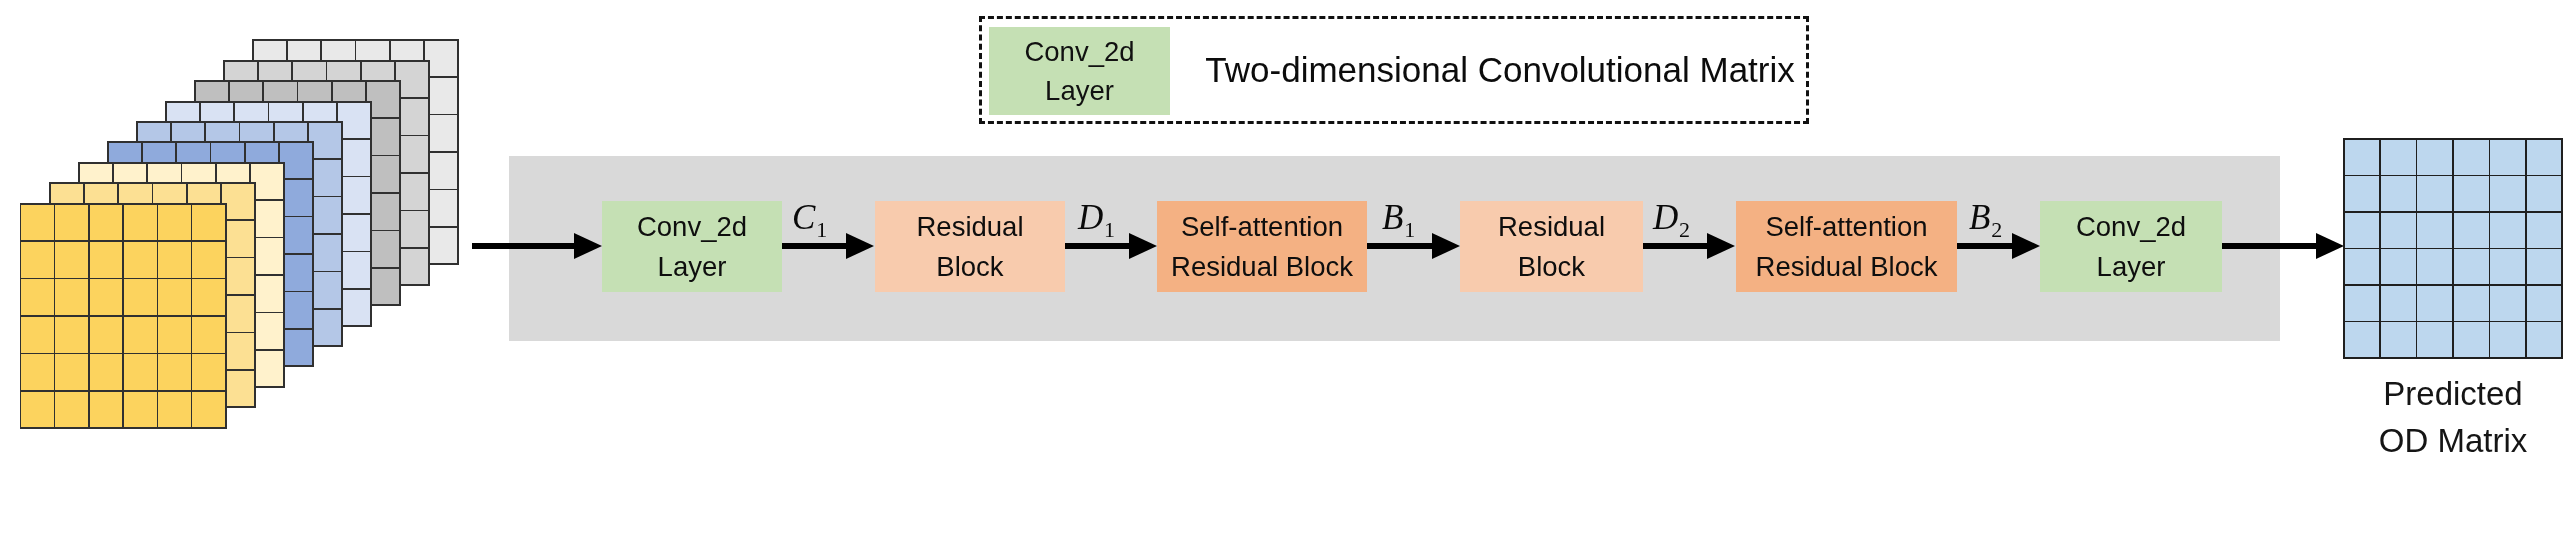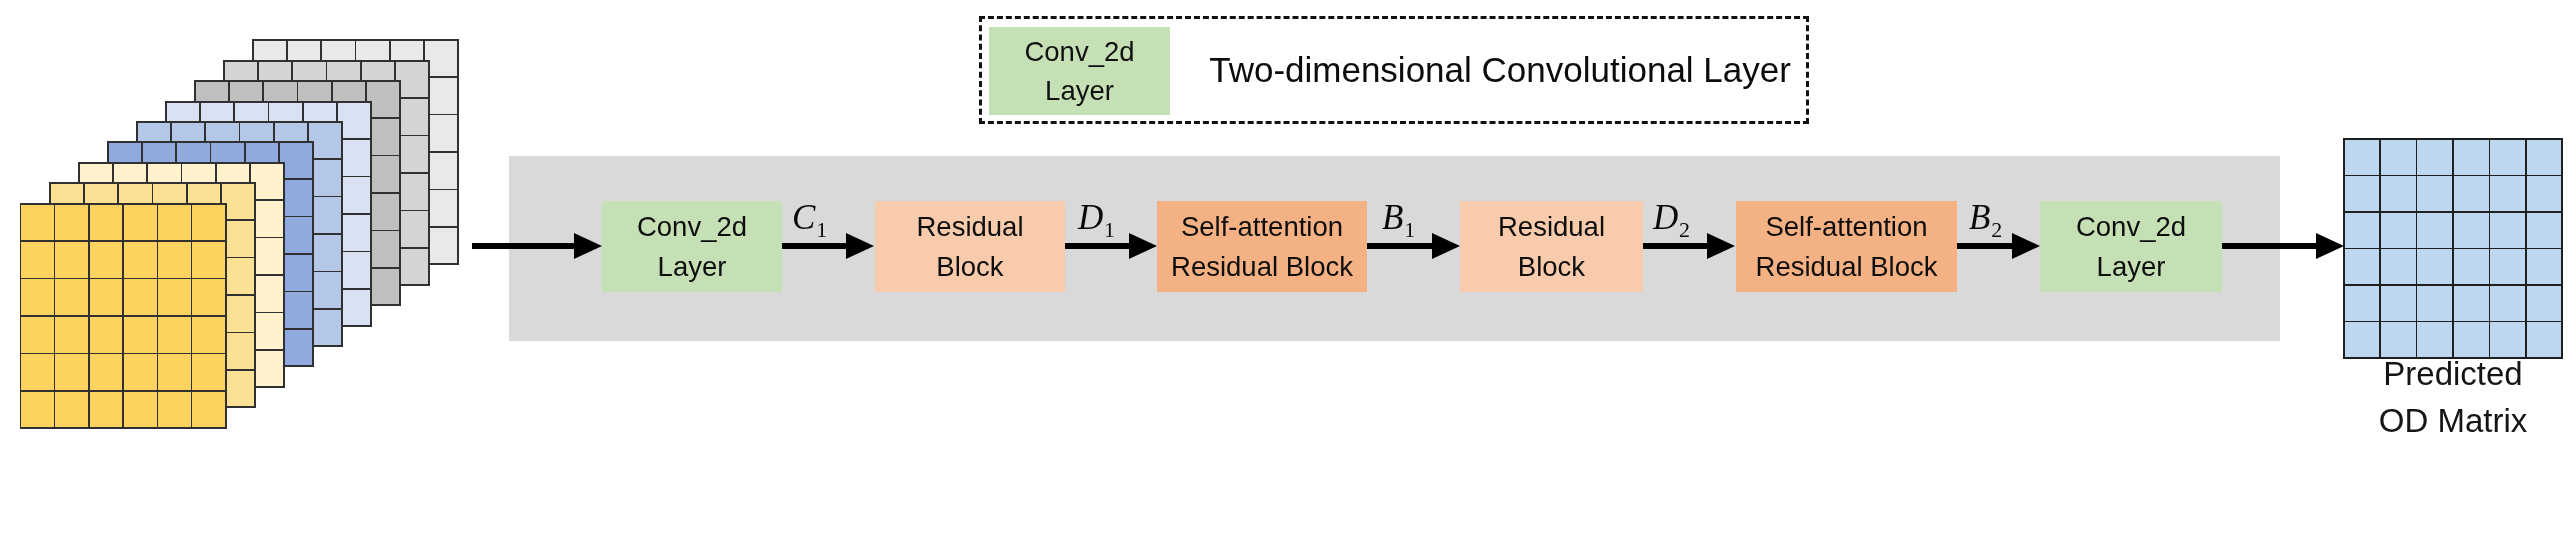--- a/index.html
+++ b/index.html
@@ -459,21 +459,21 @@
         <div class="matrix-cell" style="background: rgb(252, 211, 94);"></div>
         <div class="matrix-cell" style="background: rgb(252, 211, 94);"></div>
         <div class="matrix-cell" style="background: rgb(252, 211, 94);"></div>
         <div class="matrix-cell" style="background: rgb(252, 211, 94);"></div>
       </div>
     </div>
 
   <div id="legend">
     <div id="legend-swatch" class="multiline" style="background: rgb(197, 224, 180);">Conv_2d
 Layer</div>
-    <div id="legend-desc">Two-dimensional Convolutional Layer</div>
+    <div id="legend-desc">Two-dimensional Convolutional Matrix</div>
   </div>
 
   <div id="band" style="background: rgb(217, 217, 217);"></div>
 
   <div class="arrow" style="left:472px;width:102px;"></div>
 
   <div class="block" style="left: 602px; width: 180px; background: rgb(197, 224, 180);">
       <span class="multiline">Conv_2d
 Layer</span>
     </div>
@@ -542,17 +542,17 @@
       <div class="matrix-cell" style="background: rgb(189, 215, 238);"></div>
       <div class="matrix-cell" style="background: rgb(189, 215, 238);"></div>
       <div class="matrix-cell" style="background: rgb(189, 215, 238);"></div>
       <div class="matrix-cell" style="background: rgb(189, 215, 238);"></div>
       <div class="matrix-cell" style="background: rgb(189, 215, 238);"></div>
       <div class="matrix-cell" style="background: rgb(189, 215, 238);"></div>
       <div class="matrix-cell" style="background: rgb(189, 215, 238);"></div>
       <div class="matrix-cell" style="background: rgb(189, 215, 238);"></div>
       <div class="matrix-cell" style="background: rgb(189, 215, 238);"></div>
     </div>
-  <div class="caption multiline" style="left:2343px;top:351px;width:220px;">Predicted
+  <div class="caption multiline" style="left:2343px;top:371px;width:220px;">Predicted
 OD Matrix</div>
 
 </div>
 
 
 </body></html>

